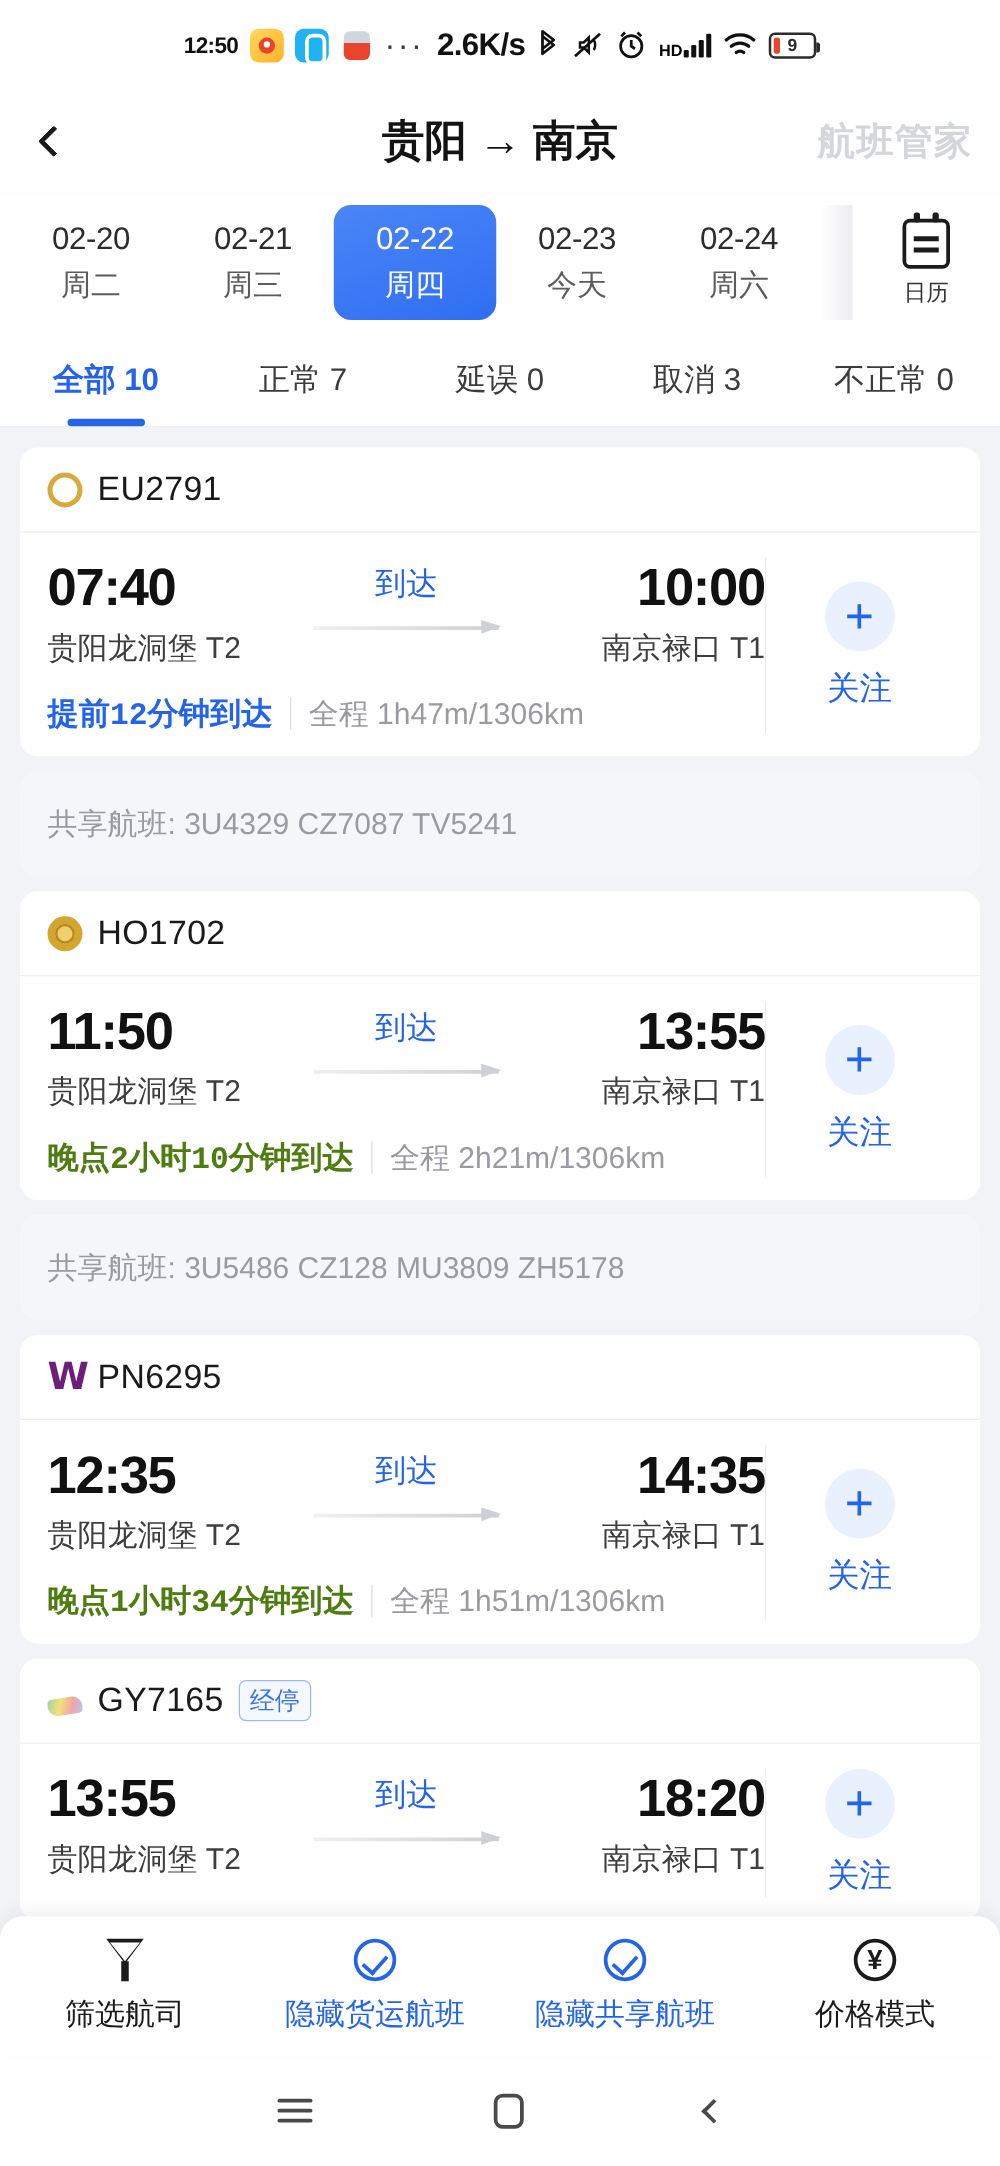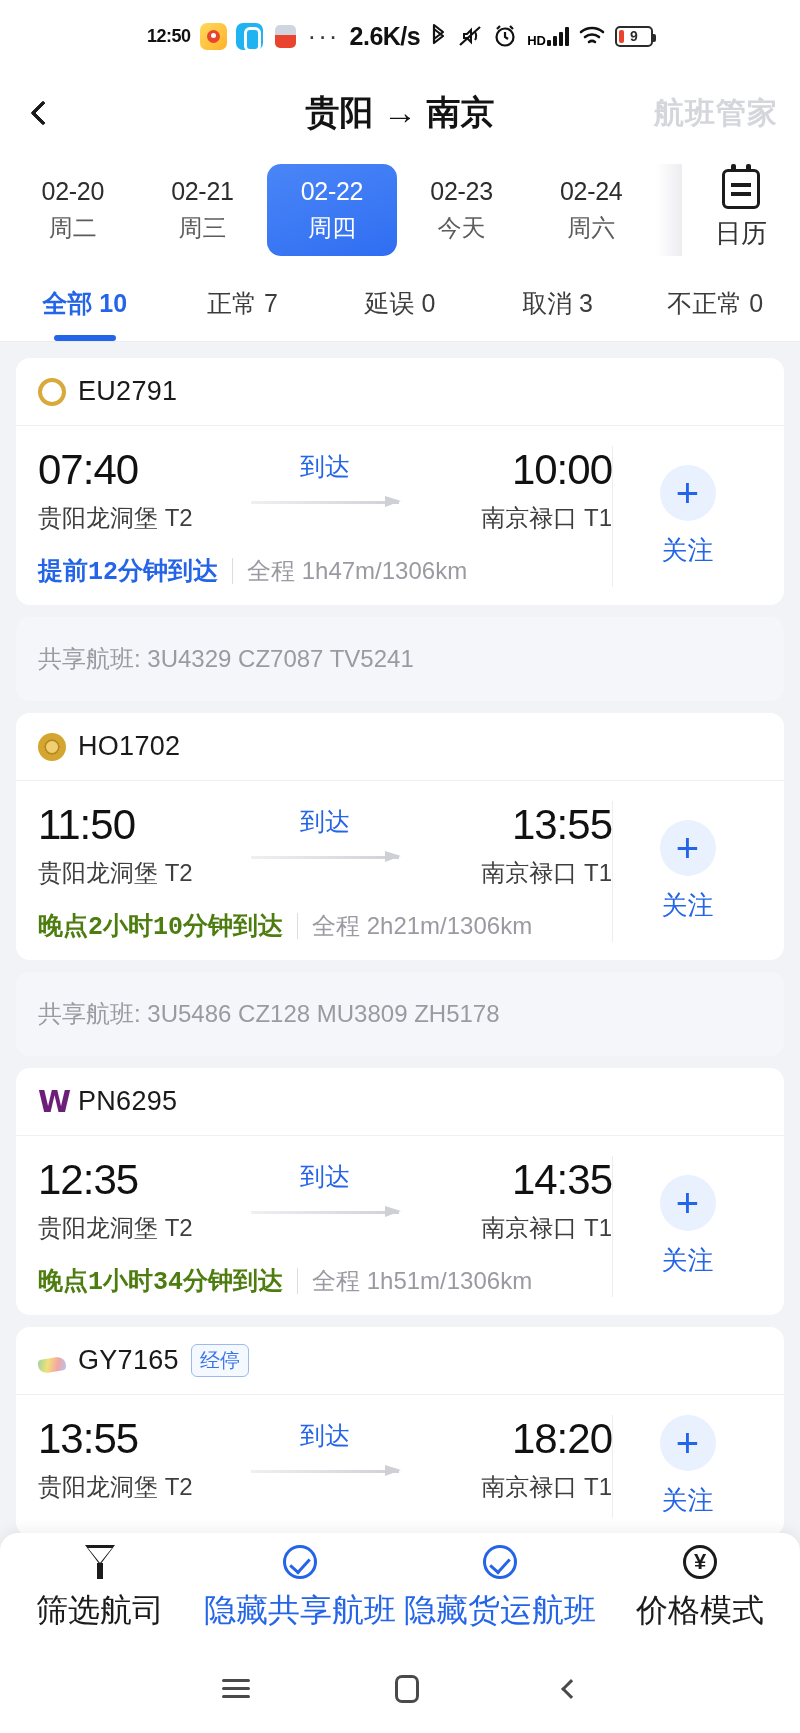--- a/index.html
+++ b/index.html
@@ -61,21 +61,21 @@
   .dcell .d2 { font-size: 24px; color:#5c5c5c; }
   .dcell.sel { background: linear-gradient(160deg,#4a86f7 0%, #2f6ef2 100%); }
   .dcell.sel .d1, .dcell.sel .d2 { color:#ffffff; }
   .cal-fade { width: 26px; height: 92px; background: linear-gradient(90deg, rgba(255,255,255,0), #ededf1); }
   .calbtn { width: 118px; display:flex; flex-direction:column; align-items:center; gap:7px; }
   .cal-ico { width: 38px; height: 40px; border: 3px solid #1b1b1b; border-radius: 6px; position: relative; }
   .cal-ico::before { content:""; position:absolute; top:-8px; left:6px; width:5px; height:8px; background:#1b1b1b; border-radius:2px;
                      box-shadow: 15px 0 0 #1b1b1b; }
   .cal-ico::after { content:""; position:absolute; left:6px; top:11px; width:20px; height:4px; background:#1b1b1b;
                     box-shadow: 0 9px 0 #1b1b1b; }
-  .cal-label { font-size: 26px; color:#333; }
+  .cal-label { font-size: 18px; color:#333; }
 
   
   .tabs { background:#fff; display:flex; height: 76px; align-items:center; padding: 0 6px;
           border-bottom: 1px solid #ececf0; }
   .tab { flex:1; text-align:left; font-size: 25px; color:#3c3c3c; position:relative; height: 100%;
          display:flex; align-items:center; justify-content:center; }
   .tab.active { color:#2464e8; font-weight:700; }
   .tab.active::after { content:""; position:absolute; bottom: 0; left: 50%; transform: translateX(-50%);
                        width: 62px; height: 6px; background:#2464e8; border-radius: 3px; }
 
@@ -94,21 +94,21 @@
              height: 14px; margin-top: 8px; border-radius: 3px 10px 3px 10px; transform: skewY(-9deg); }
   .flightno { font-size: 27px; color:#1a1a1a; letter-spacing: 0.3px; }
   .badge { font-size: 20px; color:#3a72e8; border:1px solid #9db9f0; border-radius: 6px;
            padding: 2px 8px; background:#f4f8ff; }
 
   .card-body { padding: 20px 22px 18px 22px; display:flex; align-items:stretch; }
   .seg { flex: 1; min-width: 0; }
   .row1 { display:flex; align-items:flex-start; }
   .side { width: 200px; }
   .side.right { text-align: right; }
-  .time { font-size: 42px; font-weight: 400; color:#111; letter-spacing: -1px; line-height: 48px; }
+  .time { font-size: 42px; font-weight: 700; color:#111; letter-spacing: -1px; line-height: 48px; }
   .airport { font-size: 24px; color:#3e3e3e; margin-top: 8px; }
   .mid { flex: 1; display:flex; flex-direction:column; align-items:center; padding-top: 4px;}
   .mid-label { font-size: 25px; color:#2464e8; }
   .arrow { width: 148px; height: 10px; margin-top: 14px; position:relative; }
   .arrow .ln { position:absolute; left:0; top: 4px; width: 100%; height: 3px;
                background: linear-gradient(90deg,#f0f0f3,#cfcfd6); }
   .arrow .tip { position:absolute; right:-2px; top: -1px; width:0; height:0;
                 border-left: 16px solid #cfcfd6; border-top: 5px solid transparent; border-bottom: 6px solid transparent; }
   .row2 { display:flex; align-items:center; gap: 14px; margin-top: 20px; }
   .status-txt { font-size: 25px; font-weight: 600; font-family: Liberation Mono, monospace; }
@@ -125,21 +125,21 @@
   .follow-label { font-size: 26px; color:#2464e8; }
 
   .codeshare { background:#f5f6fa; border-radius: 14px; margin: 0 0 12px 0; padding: 26px 22px;
                font-size: 24px; color:#9a9aa2; }
 
   
   .bottombar { position:absolute; left:0; right:0; bottom: 88px; height: 112px; background:#fff;
                border-radius: 18px 18px 0 0; display:flex; align-items:center;
                box-shadow: 0 -4px 14px rgba(0,0,0,0.06); }
   .bb-item { flex:1; display:flex; flex-direction:column; align-items:center; gap: 10px; }
-  .bb-label { font-size: 32px; color:#1b1b1b; }
+  .bb-label { font-size: 24px; color:#1b1b1b; }
   .bb-item.on .bb-label { color:#2464e8; }
   .funnel { width: 30px; height: 34px; position:relative; }
   .funnel::before { content:""; position:absolute; top:0; left:0; width:0; height:0;
                     border-left: 15px solid transparent; border-right: 15px solid transparent;
                     border-top: 20px solid #1b1b1b; }
   .funnel::after { content:""; position:absolute; top:18px; left:12px; width:6px; height:16px; background:#1b1b1b; }
   .funnel i { position:absolute; top:3px; left:3px; width:0; height:0;
               border-left: 12px solid transparent; border-right: 12px solid transparent;
               border-top: 15px solid #fff; }
   .check { width: 34px; height: 34px; border: 3px solid #2464e8; border-radius: 50%; position:relative; }
@@ -429,25 +429,25 @@
 
   <div class="bottombar" id="bottombar">
       <div class="bb-item">
         <span class="funnel">
           <i></i>
         </span>
         <span class="bb-label">筛选航司</span>
       </div>
       <div class="bb-item on">
         <span class="check"></span>
-        <span class="bb-label">隐藏共享航班</span>
+        <span class="bb-label">隐藏货运航班</span>
       </div>
       <div class="bb-item on">
         <span class="check"></span>
-        <span class="bb-label">隐藏货运航班</span>
+        <span class="bb-label">隐藏共享航班</span>
       </div>
       <div class="bb-item">
         <span class="yen">¥</span>
         <span class="bb-label">价格模式</span>
       </div>
     </div>
 
   <div class="androidnav">
     <span class="hamburger">
         <i></i>

